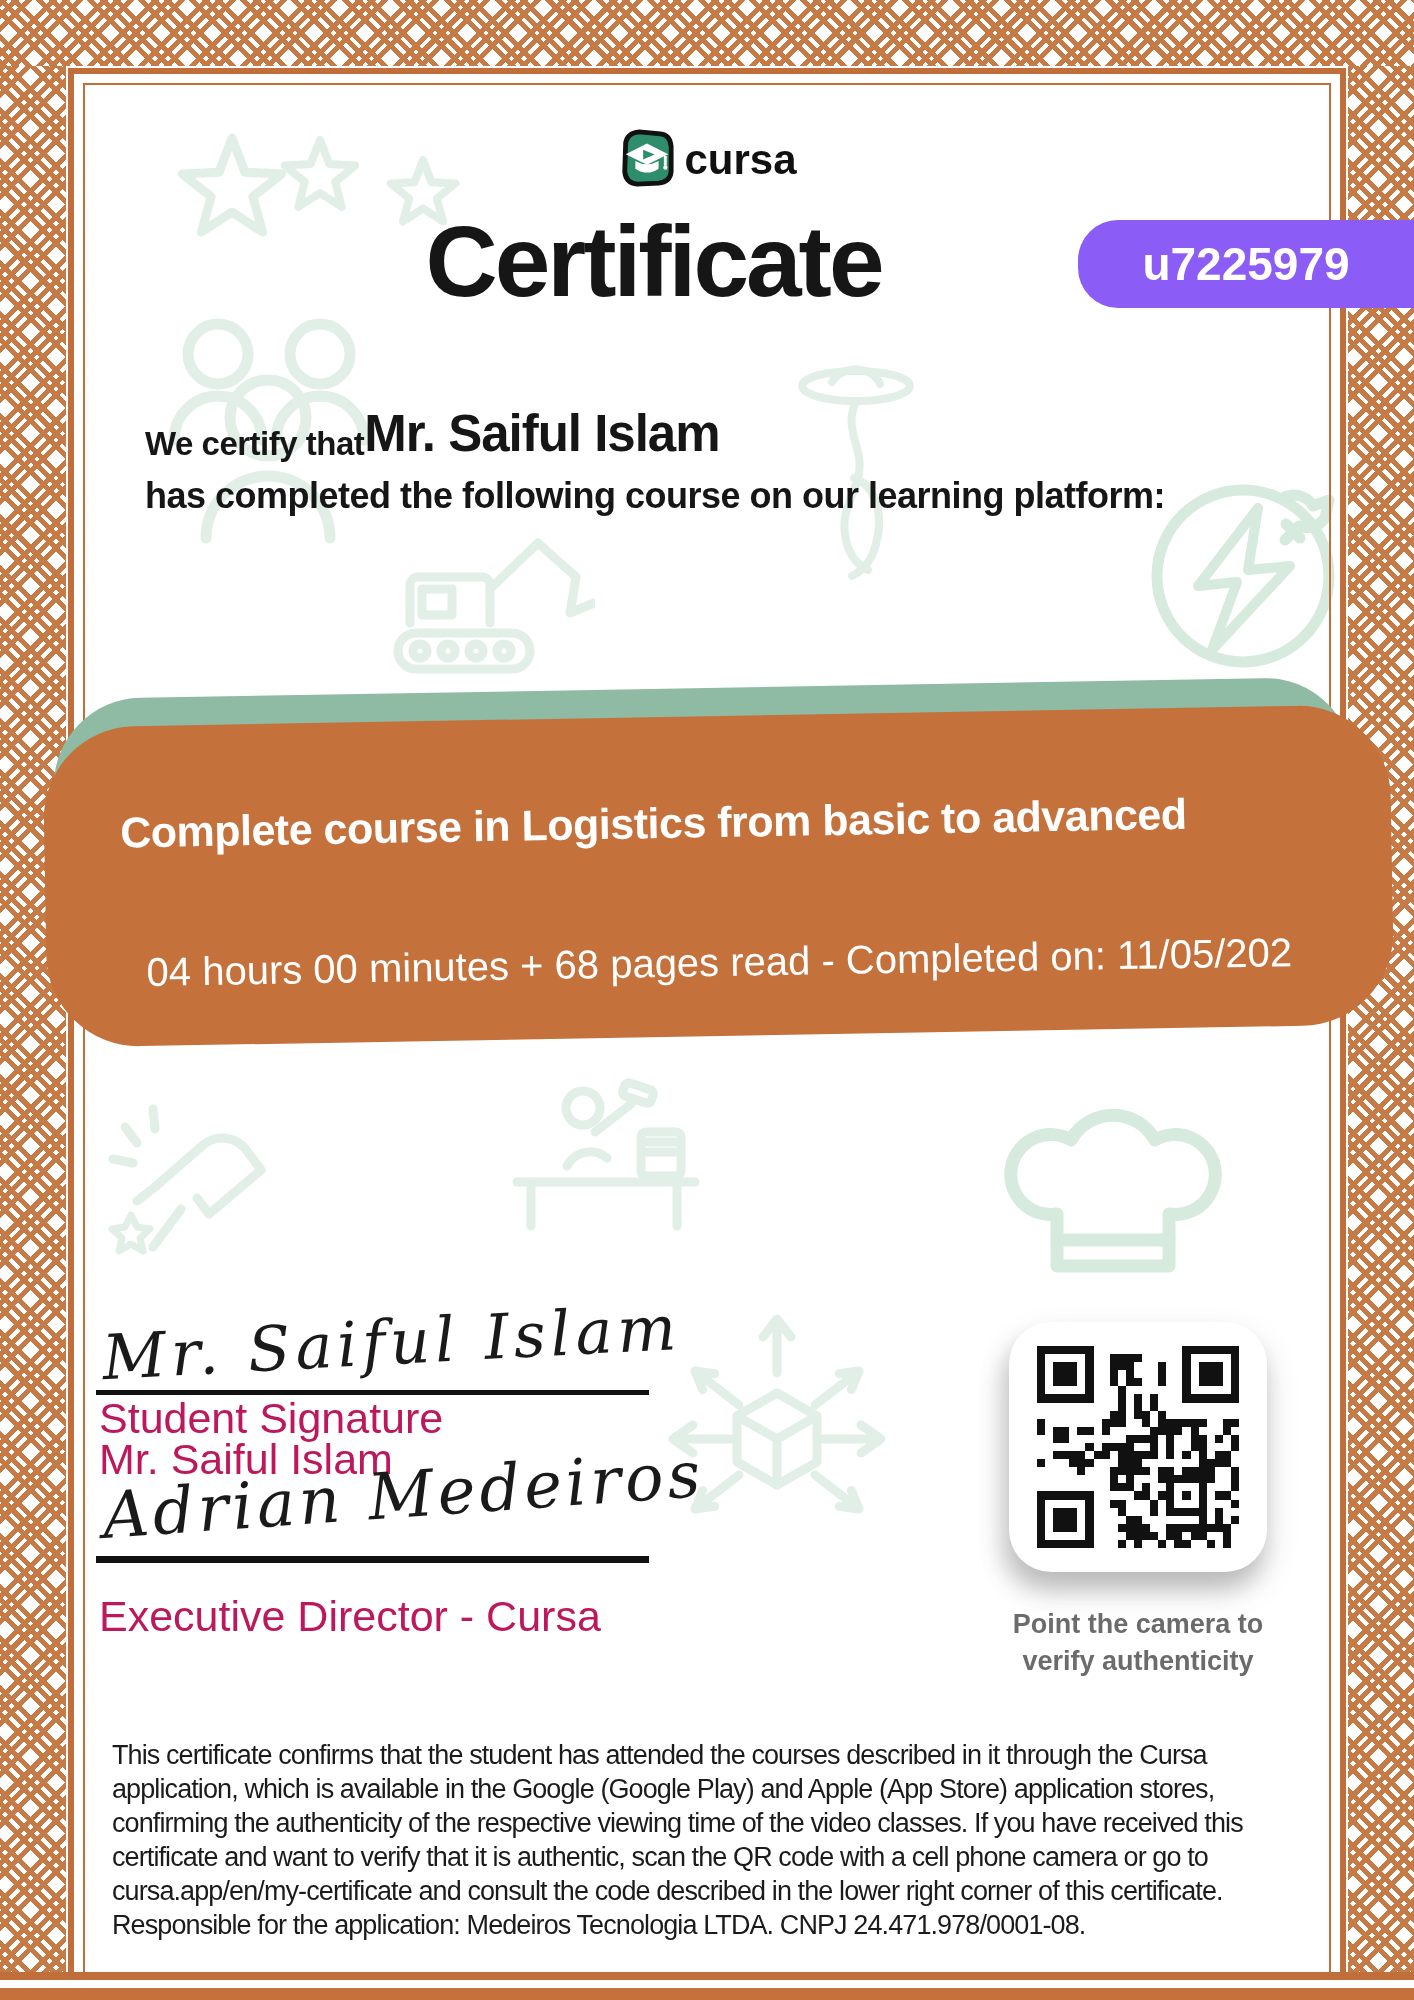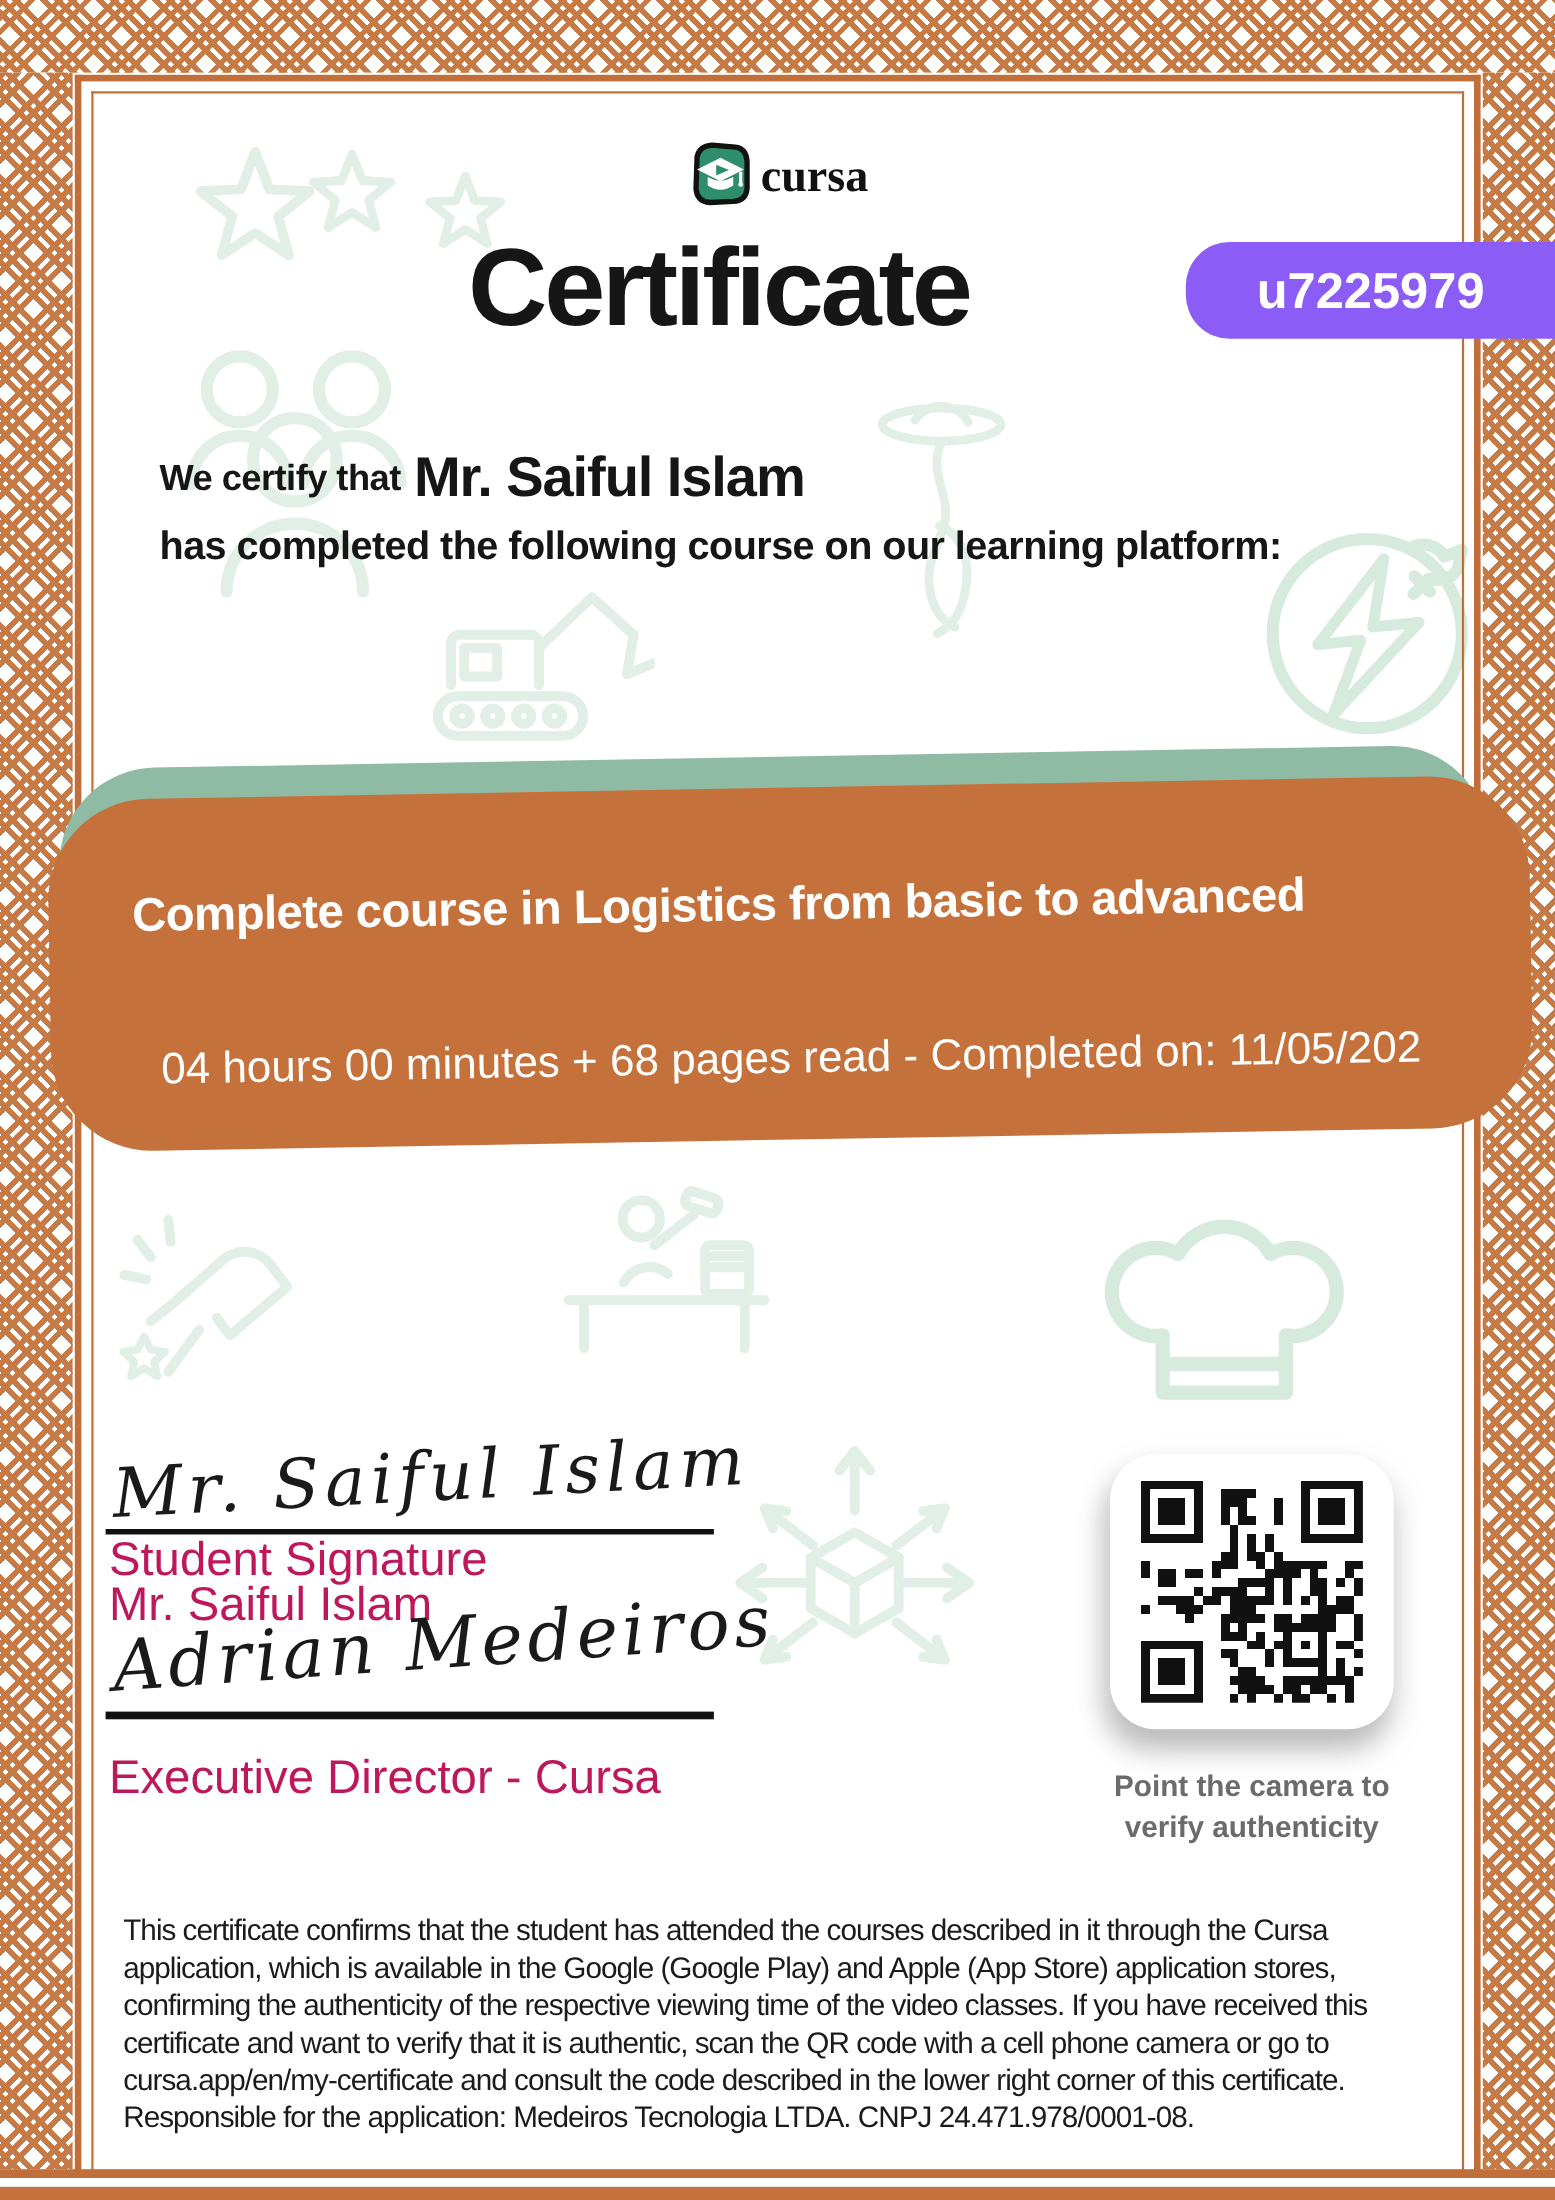--- a/index.html
+++ b/index.html
@@ -24,32 +24,32 @@
   .bottom-strip{position:absolute;left:0;top:1988px;width:1414px;height:12px;background:#C5713C;z-index:3;}
 
   
   .deco{position:absolute;z-index:1;}
   .deco svg{display:block;}
   .mint{stroke:#E1EFE6;fill:none;stroke-linecap:round;stroke-linejoin:round;}
   .mint2{stroke:#D6EADE;fill:none;stroke-linecap:round;stroke-linejoin:round;}
 
   
   .logo-row{position:absolute;left:0;top:128px;width:1414px;display:flex;
-    justify-content:center;align-items:center;gap:9px;z-index:3;font-family:Liberation Serif, serif;}
+    justify-content:center;align-items:center;gap:9px;z-index:3;}
   .logo-text{font-size:42px;font-weight:800;letter-spacing:0;color:#111;}
   .cert-title{position:absolute;left:0;top:204px;width:1307px;text-align:center;
     font-size:100px;font-weight:800;letter-spacing:-3px;color:#161616;z-index:3;}
   .code-badge{position:absolute;left:1078px;top:220px;width:336px;height:88px;
     background:#8b5cf6;border-radius:40px 0 0 40px;z-index:4;
     display:flex;align-items:center;justify-content:center;
     color:#fff;font-size:46px;font-weight:700;}
 
   
   .intro{position:absolute;left:145px;top:404px;z-index:3;}
-  .intro-line1{display:flex;align-items:center;gap:12px;}
+  .intro-line1{display:flex;align-items:flex-end;gap:0;}
   .certify-prefix{font-size:33px;font-weight:700;letter-spacing:-0.5px;}
   .student-name{font-size:51px;font-weight:800;letter-spacing:-1px;}
   .completion-line{margin-top:12px;font-size:36px;font-weight:700;letter-spacing:-0.5px;}
 
   
   .banner-teal{position:absolute;left:55px;top:688px;width:1300px;height:318px;
     background:#8FBAA3;border-radius:88px;transform:rotate(-1deg);z-index:3;}
   .banner-orange{position:absolute;left:45px;top:716px;width:1347px;height:320px;
     background:#C5713C;border-radius:92px;transform:rotate(-1deg);z-index:4;
     overflow:hidden;color:#fff;}

